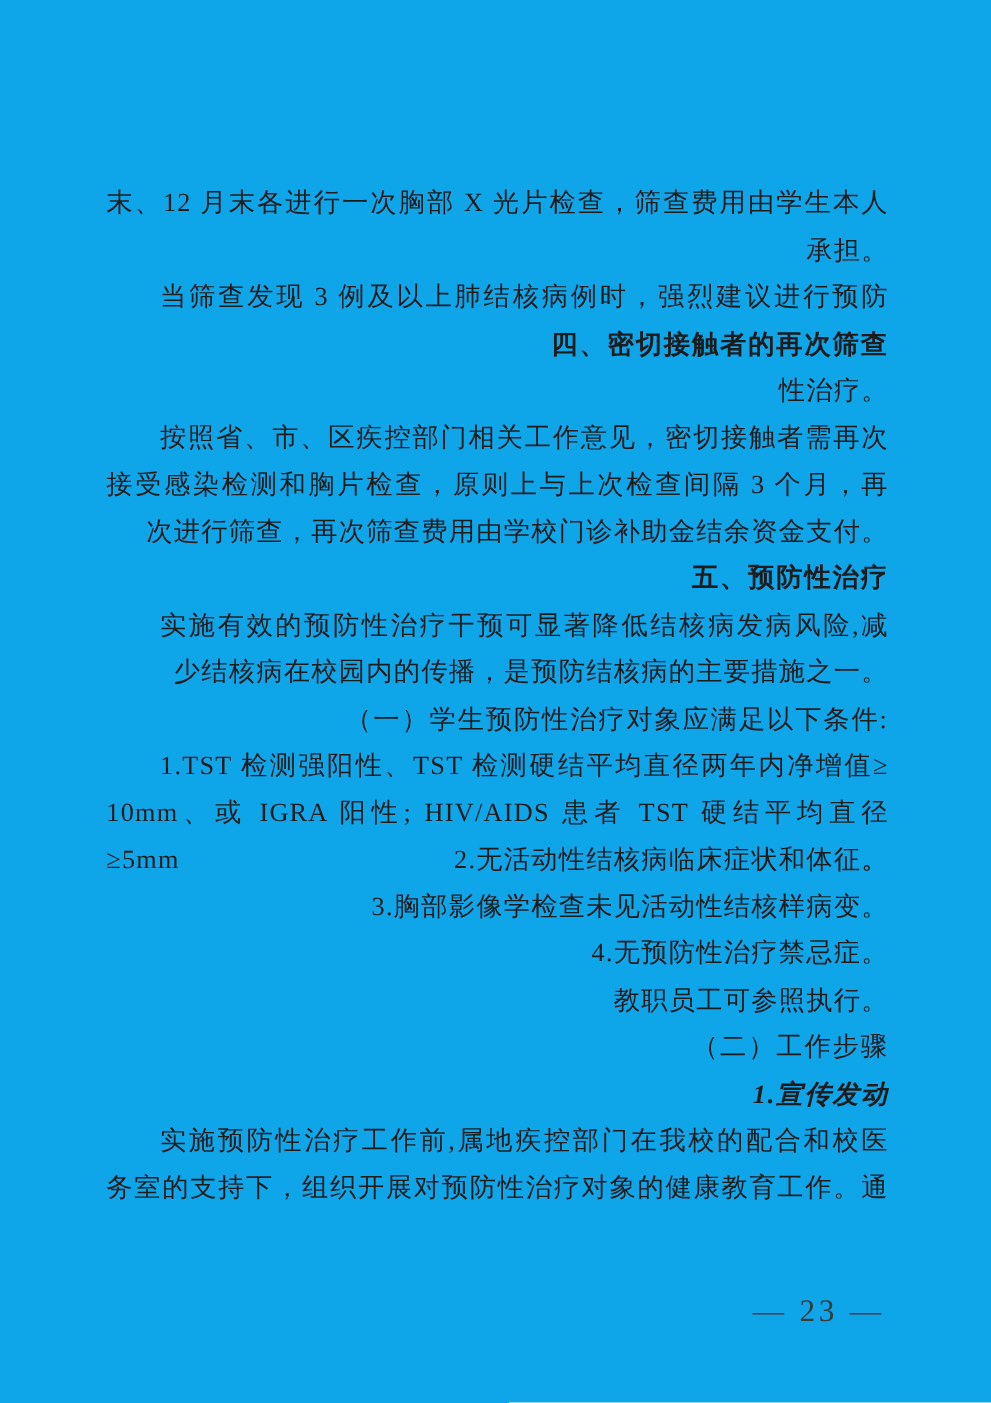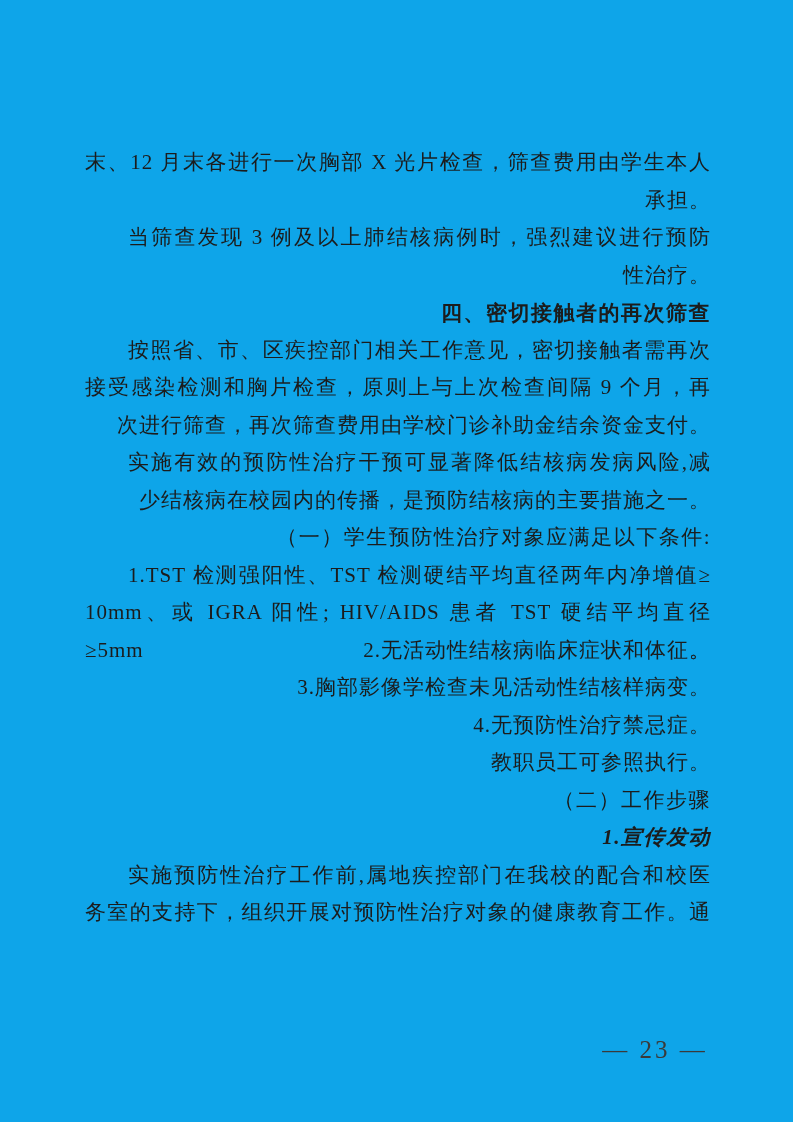--- a/index.html
+++ b/index.html
@@ -72,25 +72,26 @@
 </style>
 </head>
 <body>
 
 <div class="page">
 
   <div class="content">
     <div class="line j">末、12 月末各进行一次胸部 X 光片检查，筛查费用由学生本人</div>
     <div class="line">承担。</div>
     <div class="line indent j">当筛查发现 3 例及以上肺结核病例时，强烈建议进行预防</div>
+    <div class="line indent hei">四、密切接触者的再次筛查</div>
     <div class="line">性治疗。</div>
-    <div class="line indent hei">四、密切接触者的再次筛查</div>
     <div class="line indent j">按照省、市、区疾控部门相关工作意见，密切接触者需再次</div>
-    <div class="line j">接受感染检测和胸片检查，原则上与上次检查间隔 9 个月，再</div>
+    <div class="line j">接受感染检测和胸片检查，原则上与上次检查间隔 3 个月，再</div>
     <div class="line">次进行筛查，再次筛查费用由学校门诊补助金结余资金支付。</div>
+    <div class="line indent hei">五、预防性治疗</div>
     <div class="line indent j">实施有效的预防性治疗干预可显著降低结核病发病风险,减</div>
     <div class="line">少结核病在校园内的传播，是预防结核病的主要措施之一。</div>
     <div class="line indent kai">（一）学生预防性治疗对象应满足以下条件:</div>
     <div class="line indent j">1.TST 检测强阳性、TST 检测硬结平均直径两年内净增值≥</div>
     <div class="line j">10mm、或 IGRA 阳性; HIV/AIDS 患者 TST 硬结平均直径≥5mm。</div>
     <div class="line indent">2.无活动性结核病临床症状和体征。</div>
     <div class="line indent">3.胸部影像学检查未见活动性结核样病变。</div>
     <div class="line indent">4.无预防性治疗禁忌症。</div>
     <div class="line indent">教职员工可参照执行。</div>
     <div class="line indent kai">（二）工作步骤</div>

